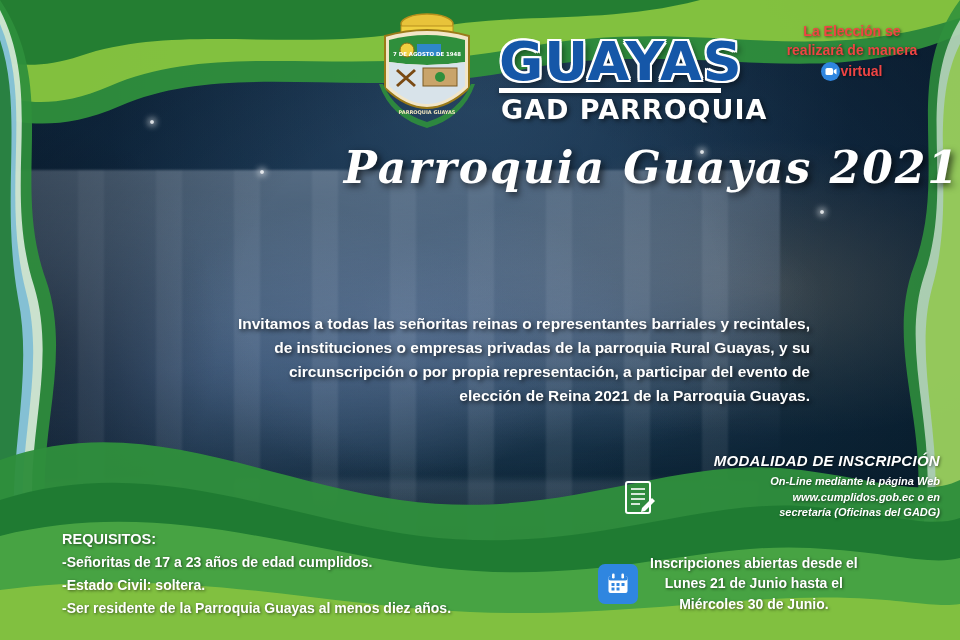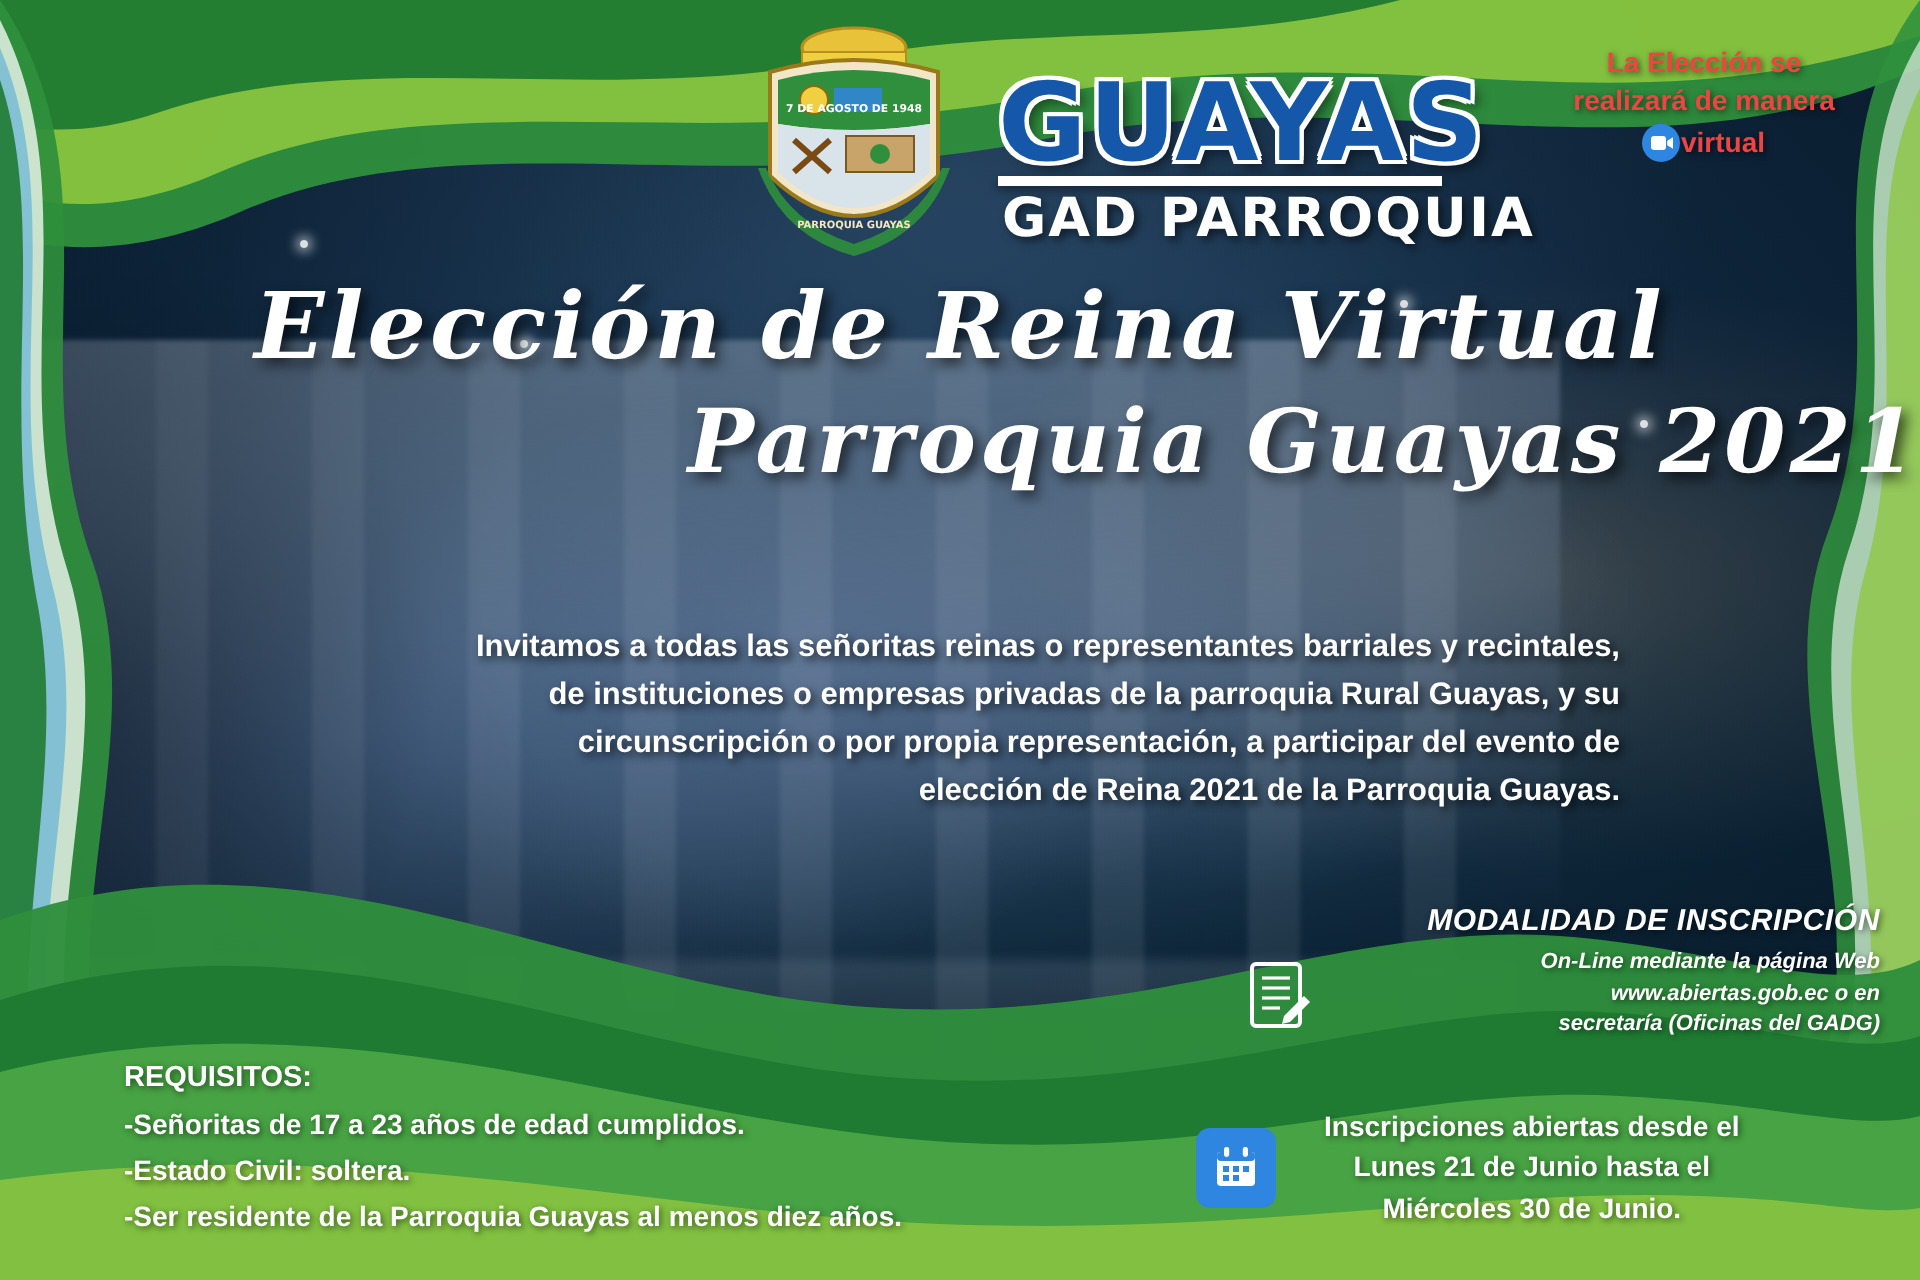--- a/index.html
+++ b/index.html
@@ -230,21 +230,21 @@
     width: 34px; height: 36px;
   }
 
   
   .inscripciones {
     position: absolute;
     right: 22px; bottom: 26px;
     width: 340px;
     display: flex;
     align-items: center;
-    gap: 24px;
+    gap: 12px;
     color: #ffffff;
     font-weight: 700;
     font-size: 14px;
     line-height: 1.45;
     text-align: center;
     text-shadow: 1px 1px 3px rgba(0,0,0,0.55);
   }
   .cal-icon {
     flex: 0 0 auto;
     width: 40px; height: 40px;
@@ -337,21 +337,20 @@
         <svg width="12" height="9" viewBox="0 0 12 9">
           <rect x="0.5" y="1" width="7.5" height="7" rx="1.6" fill="#ffffff"></rect>
           <path d="M8.6 3.4 L11.5 1.6 V7.4 L8.6 5.6 Z" fill="#ffffff"></path>
         </svg>
       </span>
       <span>virtual</span>
     </div>
   </div>
 
   <div class="title-script">
-    <span>Elección de Reina Virtual</span>
     <span class="line2">Parroquia Guayas 2021</span>
   </div>
 
   <div class="invite">
     <div>Invitamos a todas las señoritas reinas o representantes barriales y recintales,</div>
     <div>de instituciones o empresas privadas de la parroquia Rural Guayas, y su</div>
     <div>circunscripción o por propia representación, a participar del evento de</div>
     <div>elección de Reina 2021 de la Parroquia Guayas.</div>
   </div>
 
@@ -367,21 +366,21 @@
     <svg class="mod-icon" viewBox="0 0 34 36">
       <rect x="4" y="2" width="24" height="31" rx="2" fill="none" stroke="#ffffff" stroke-width="2"></rect>
       <line x1="9" y1="9" x2="23" y2="9" stroke="#ffffff" stroke-width="1.6"></line>
       <line x1="9" y1="14" x2="23" y2="14" stroke="#ffffff" stroke-width="1.6"></line>
       <line x1="9" y1="19" x2="23" y2="19" stroke="#ffffff" stroke-width="1.6"></line>
       <line x1="9" y1="24" x2="18" y2="24" stroke="#ffffff" stroke-width="1.6"></line>
       <path d="M20 28 L30 18 L33 21 L23 31 L19 32 Z" fill="#ffffff"></path>
     </svg>
     <div class="body">
       <div>On-Line mediante la página Web</div>
-      <div>www.abiertas.gob.ec o en</div>
+      <div>www.cumplidos.gob.ec o en</div>
       <div>secretaría (Oficinas del GADG)</div>
     </div>
   </div>
 
   <div class="inscripciones">
     <span class="cal-icon">
       <svg width="24" height="24" viewBox="0 0 24 24">
         <rect x="2.5" y="4" width="19" height="17" rx="2" fill="#ffffff"></rect>
         <rect x="2.5" y="4" width="19" height="4.5" rx="2" fill="#2f86e0"></rect>
         <rect x="6" y="1.5" width="2.6" height="5" rx="1.2" fill="#ffffff"></rect>

